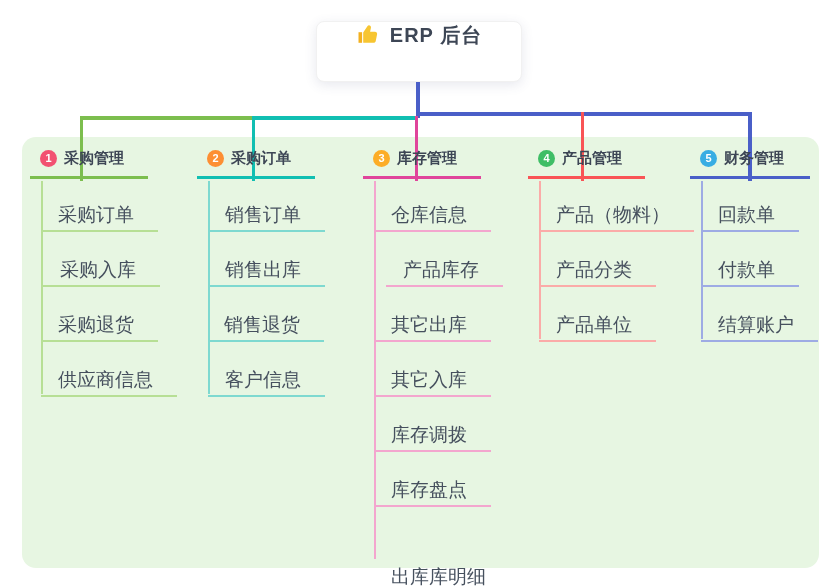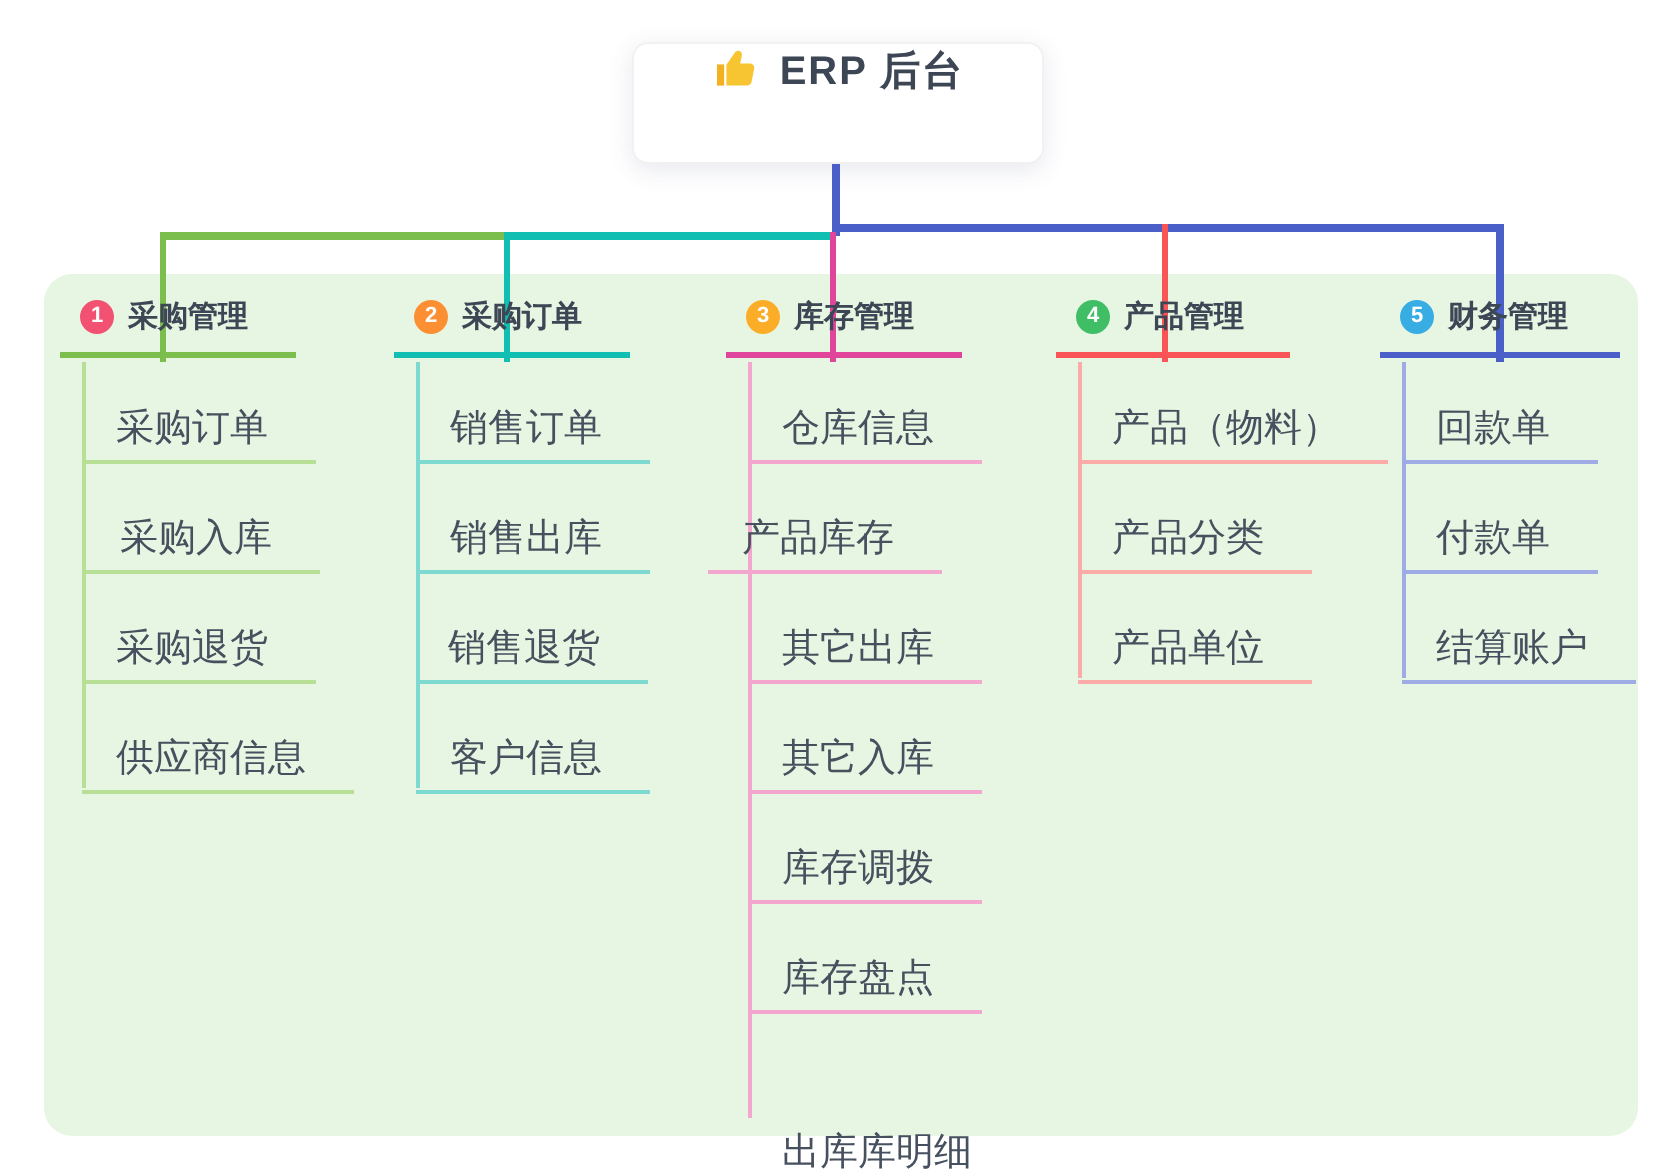--- a/index.html
+++ b/index.html
@@ -87,21 +87,21 @@
     <div class="sub-item" style="left: 208px; top: 205px; border-bottom: 2px solid rgb(126, 217, 208);">销售订单</div>
     <div class="sub-item" style="left: 208px; top: 260px; border-bottom: 2px solid rgb(126, 217, 208);">销售出库</div>
     <div class="sub-item" style="left: 208px; top: 315px; border-bottom: 2px solid rgb(126, 217, 208); padding-left: 16px;">销售退货</div>
     <div class="sub-item" style="left: 208px; top: 370px; border-bottom: 2px solid rgb(126, 217, 208);">客户信息</div>
     <div class="branch-head" style="left: 363px; width: 118px; border-bottom: 3px solid rgb(224, 69, 155);">
       <span class="branch-badge" style="background: rgb(252, 173, 39);">3</span>
       <span class="branch-label">库存管理</span>
     </div>
     <div class="line" style="left: 374px; top: 181px; width: 2px; height: 378px; background: rgb(243, 166, 206);"></div>
     <div class="sub-item" style="left: 374px; top: 205px; border-bottom: 2px solid rgb(243, 166, 206);">仓库信息</div>
-    <div class="sub-item" style="left: 354px; top: 260px; border-bottom: 2px solid rgb(243, 166, 206);">产品库存</div>
+    <div class="sub-item" style="left: 386px; top: 260px; border-bottom: 2px solid rgb(243, 166, 206);">产品库存</div>
     <div class="sub-item" style="left: 374px; top: 315px; border-bottom: 2px solid rgb(243, 166, 206);">其它出库</div>
     <div class="sub-item" style="left: 374px; top: 370px; border-bottom: 2px solid rgb(243, 166, 206);">其它入库</div>
     <div class="sub-item" style="left: 374px; top: 425px; border-bottom: 2px solid rgb(243, 166, 206);">库存调拨</div>
     <div class="sub-item" style="left: 374px; top: 480px; border-bottom: 2px solid rgb(243, 166, 206);">库存盘点</div>
     <div class="sub-item" style="left: 374px; top: 535px; border-bottom: 2px solid rgb(243, 166, 206); margin-top: 32px;">出库库明细</div>
     <div class="branch-head" style="left: 528px; width: 117px; border-bottom: 3px solid rgb(249, 84, 86);">
       <span class="branch-badge" style="background: rgb(63, 190, 102);">4</span>
       <span class="branch-label">产品管理</span>
     </div>
     <div class="line" style="left: 539px; top: 181px; width: 2px; height: 158px; background: rgb(251, 171, 168);"></div>

